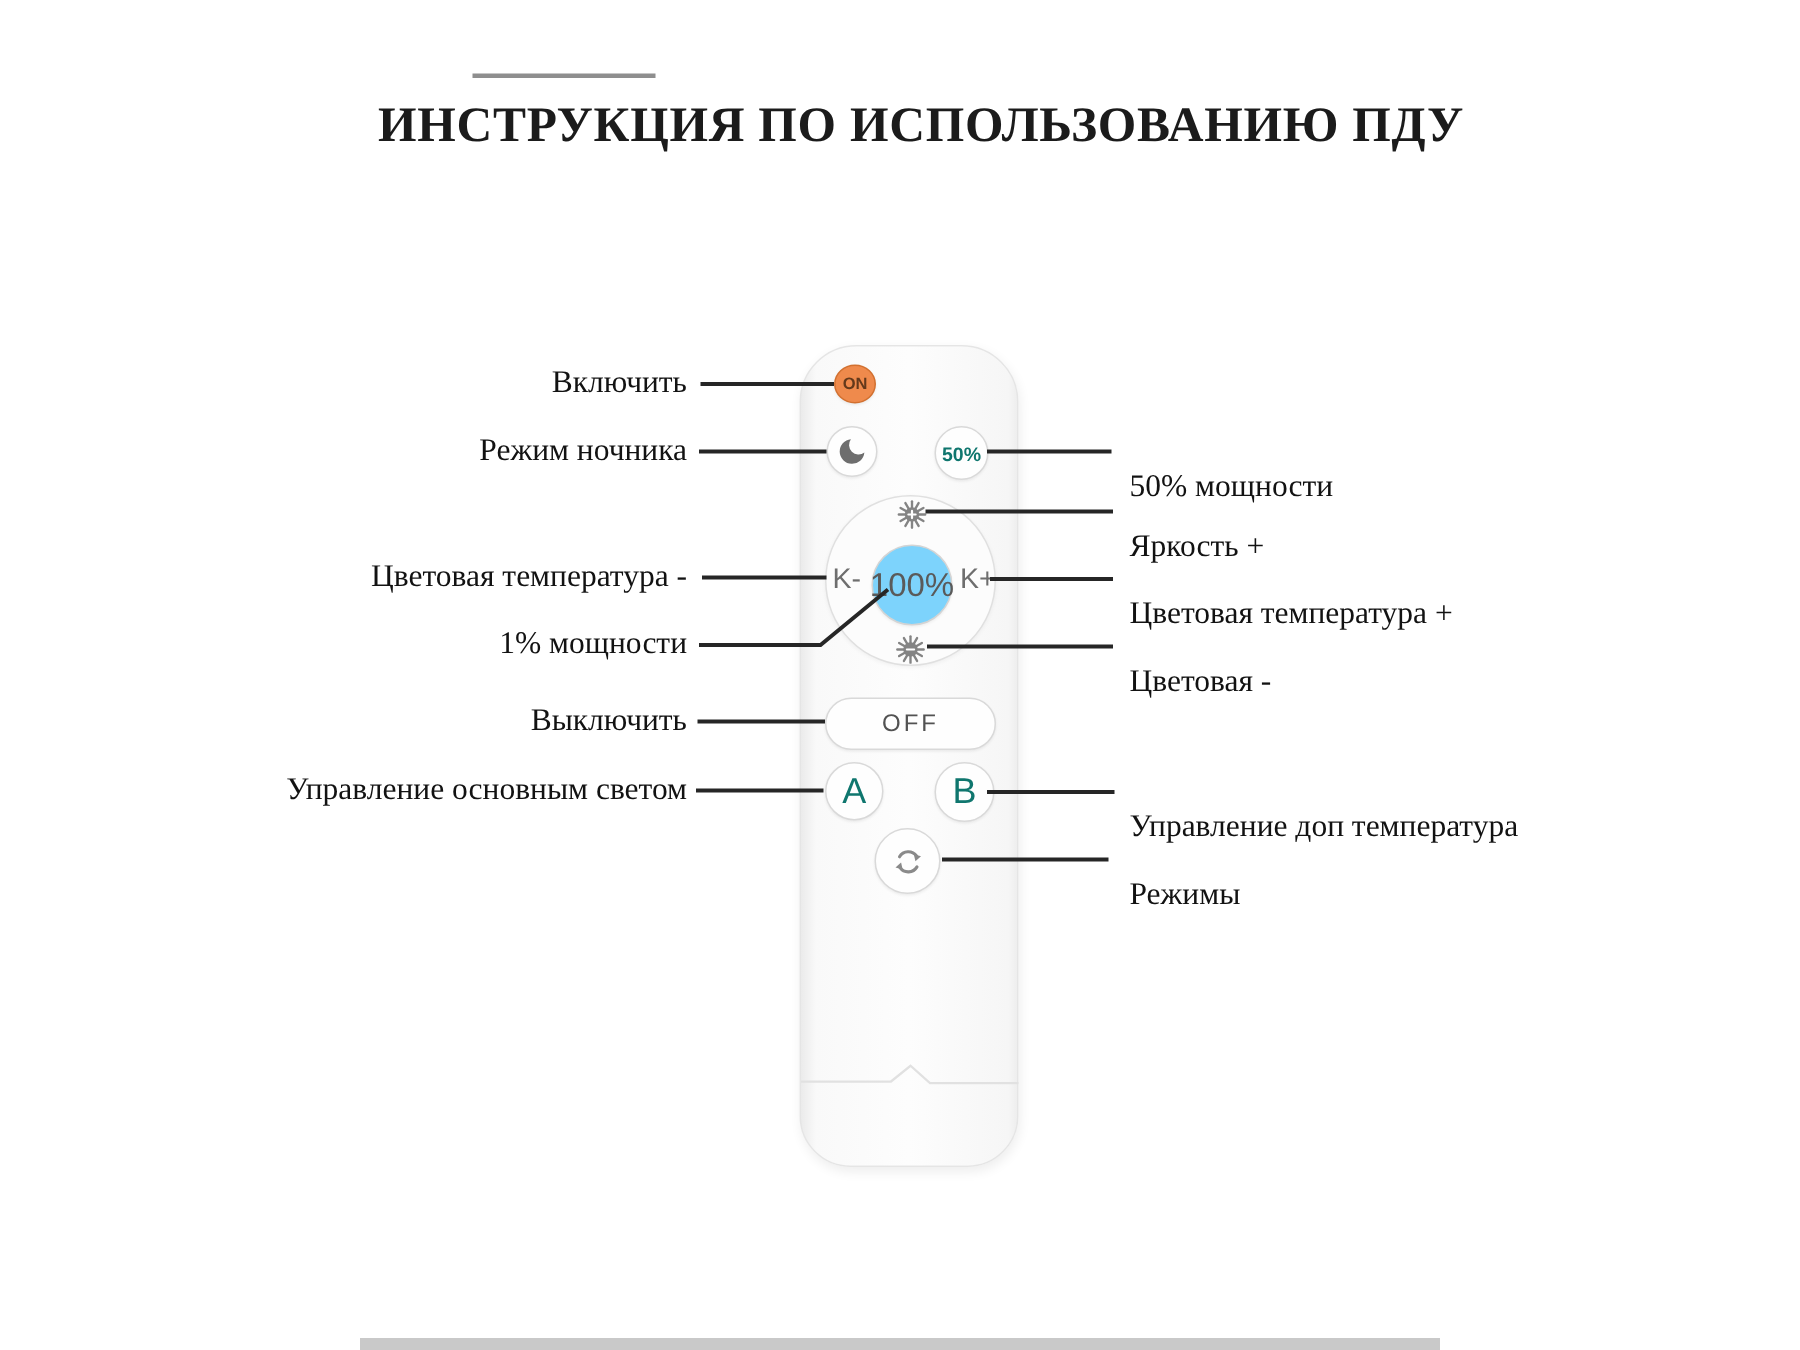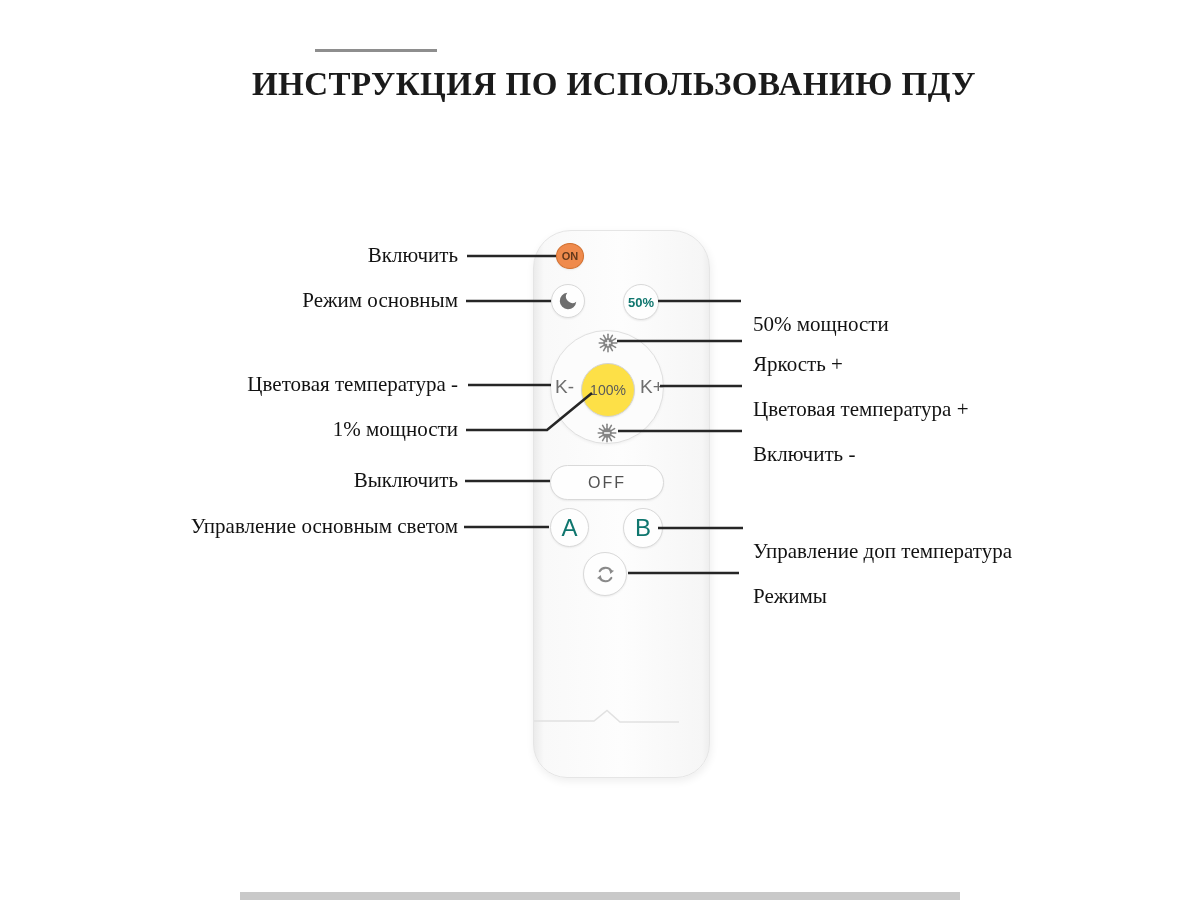--- a/index.html
+++ b/index.html
@@ -24,21 +24,21 @@
     position: absolute; left: 315px; top: 49px; width: 122px; height: 3px;
     background: #8e8e8e;
   }
   .artifact-bottom {
     position: absolute; left: 240px; top: 892px; width: 720px; height: 8px;
     background: #c9c9c9;
   }
 
   
   .remote {
-    position: absolute; left: 533px; top: 230px; width: 177px; height: 548px;
+    position: absolute; left: 533px; top: 230px; width: 146px; height: 548px;
     border-radius: 38px 38px 34px 34px;
     background: linear-gradient(90deg, #ebebeb 0, #f9f9f9 10px, #fdfdfd 50%, #f6f6f6 96%, #eeeeee 100%);
     border: 1px solid #e5e5e5;
     box-shadow: 1px 3px 8px rgba(0,0,0,0.07);
   }
 
   .btn {
     position: absolute;
     display: flex; align-items: center; justify-content: center;
     background: #fefefe;
@@ -60,25 +60,25 @@
   .dial {
     position: absolute; left: 16px; top: 99px; width: 114px; height: 114px;
     border-radius: 50%;
     background: #fcfcfc;
     border: 1.5px solid #e0e0e0;
     box-shadow: 0 1px 3px rgba(0,0,0,0.05);
   }
   .dial-inner {
     position: absolute; left: 30px; top: 32px; width: 54px; height: 54px;
     border-radius: 50%;
-    background: #fde047;
+    background: #7dd3fc;
     border: 1.5px solid #d4d4d4;
     display: flex; align-items: center; justify-content: center;
     font-family: "Liberation Sans", sans-serif;
-    font-size: 14px; color: #5a5a5a;
+    font-size: 22px; color: #5a5a5a;
     box-shadow: 0 1px 2px rgba(0,0,0,0.06);
   }
   .dial-k {
     position: absolute; top: 50%; transform: translateY(-50%);
     font-family: "Liberation Sans", sans-serif;
     font-size: 19px; color: #6e6e6e; cursor: default;
   }
   .k-minus { left: 4px; }
   .k-plus  { left: 89px; }
   .dial-sun { position: absolute; width: 24px; height: 24px; }
@@ -198,27 +198,27 @@
       <line x1="658" y1="301" x2="741" y2="301"></line>
       <line x1="617" y1="341" x2="742" y2="341"></line>
       <line x1="660" y1="386" x2="742" y2="386"></line>
       <line x1="618" y1="431" x2="742" y2="431"></line>
       <line x1="658" y1="528" x2="743" y2="528"></line>
       <line x1="628" y1="573" x2="739" y2="573"></line>
     </g>
   </svg>
 
   <div class="lbl lbl-left" style="top:256px">Включить</div>
-  <div class="lbl lbl-left" style="top:301px">Режим основным</div>
+  <div class="lbl lbl-left" style="top:301px">Режим ночника</div>
   <div class="lbl lbl-left" style="top:385px">Цветовая температура -</div>
   <div class="lbl lbl-left" style="top:430px">1% мощности</div>
   <div class="lbl lbl-left" style="top:481px">Выключить</div>
   <div class="lbl lbl-left" style="top:527px">Управление основным светом</div>
 
   <div class="lbl lbl-right" style="top:301px">50% мощности</div>
   <div class="lbl lbl-right" style="top:341px">Яркость +</div>
   <div class="lbl lbl-right" style="top:386px">Цветовая температура +</div>
-  <div class="lbl lbl-right" style="top:431px">Включить -</div>
+  <div class="lbl lbl-right" style="top:431px">Цветовая -</div>
   <div class="lbl lbl-right" style="top:528px">Управление доп температура</div>
   <div class="lbl lbl-right" style="top:573px">Режимы</div>
 
   <div class="artifact-bottom"></div>
 </div>
 
 </body></html>

